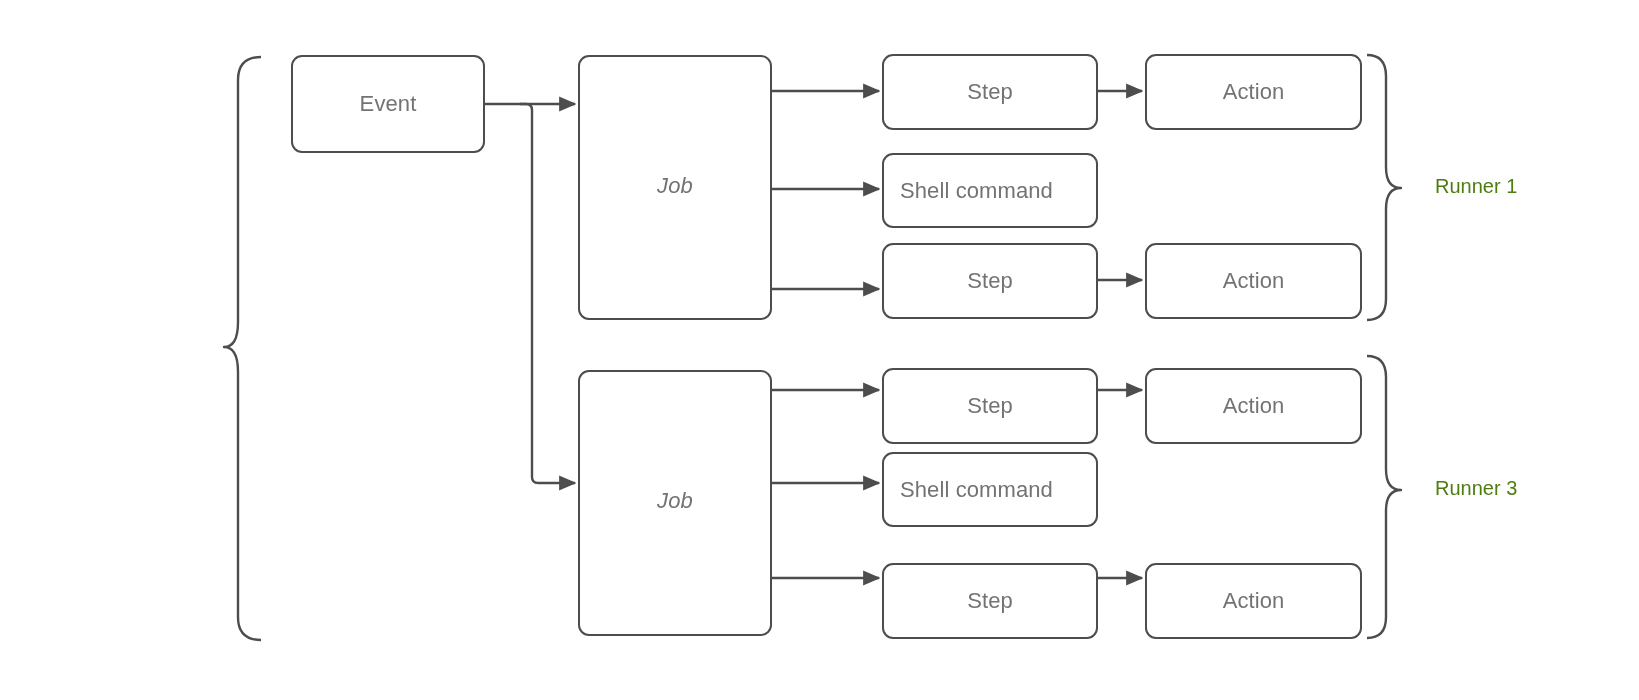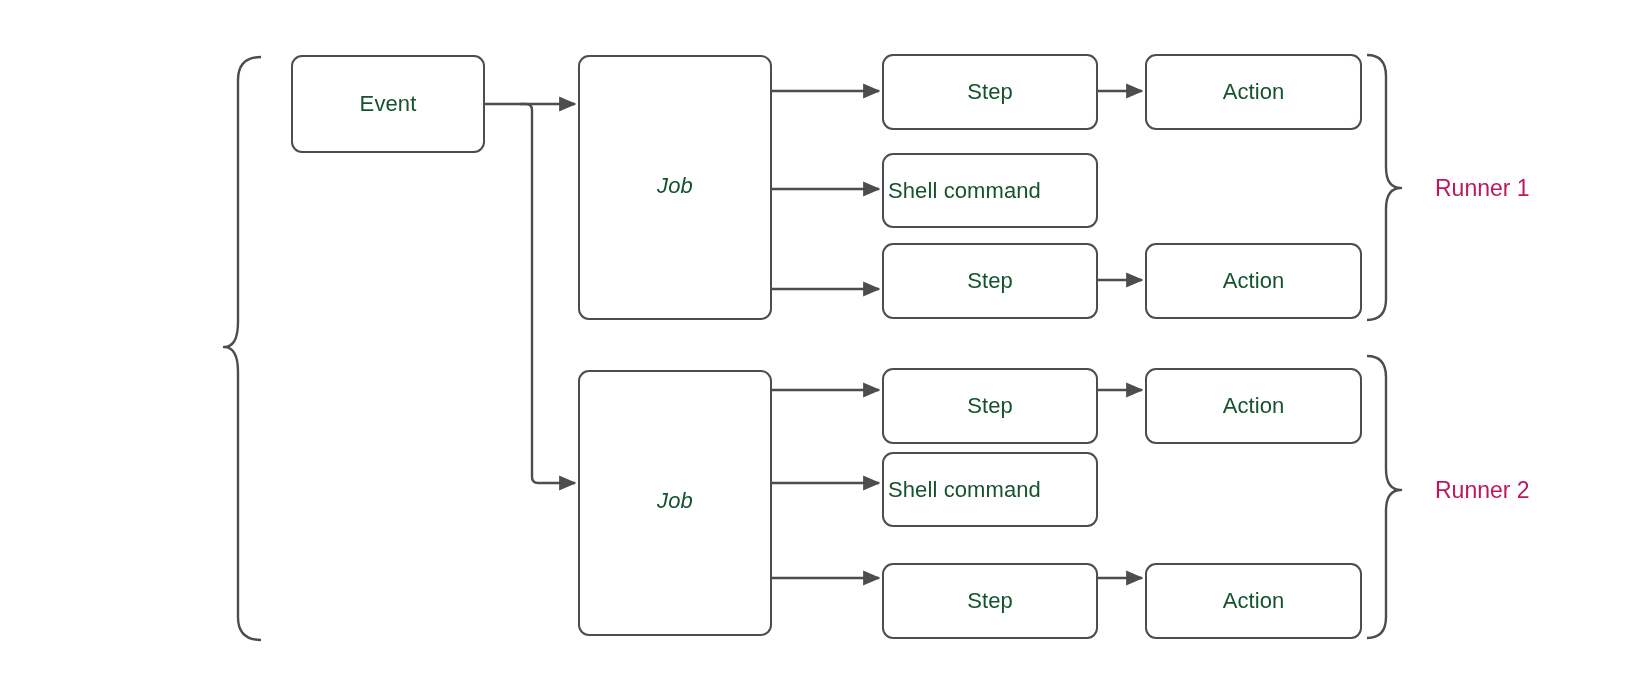--- a/index.html
+++ b/index.html
@@ -26,41 +26,41 @@
   }
   .node {
     position: absolute;
     box-sizing: border-box;
     background: #ffffff;
     border: 2.4px solid #4d4d4d;
     border-radius: 11px;
     display: flex;
     align-items: center;
     justify-content: center;
-    color: #14532d;
+    color: #737373;
     font-size: 22px;
     line-height: 1.15;
     letter-spacing: 0.1px;
     z-index: 3;
   }
   .node.job {
     align-items: flex-start;
     font-style: italic;
   }
   .node.job .node-label {
     margin-top: 116px;
   }
   .node.shell {
     justify-content: flex-start;
-    padding-left: 4px;
+    padding-left: 16px;
   }
   .brace-label {
     position: absolute;
-    color: #be185d;
-    font-size: 23px;
+    color: #4d7c0f;
+    font-size: 20px;
     line-height: 1.35;
     white-space: pre-line;
     z-index: 3;
   }
   .brace-label.left {
     text-align: center;
   }
   .brace-label.right {
     text-align: left;
   }
@@ -162,15 +162,15 @@
     <span class="node-label">Step</span>
   </div>
 
   <div class="node action" style="left:1145px; top:563px; width:217px; height:76px;">
     <span class="node-label">Action</span>
   </div>
 
 
   <div class="brace-label right" style="left:1435px; top:173px;">Runner 1</div>
 
-  <div class="brace-label right" style="left:1435px; top:475px;">Runner 2</div>
+  <div class="brace-label right" style="left:1435px; top:475px;">Runner 3</div>
 
 </div>
 
 </body></html>

